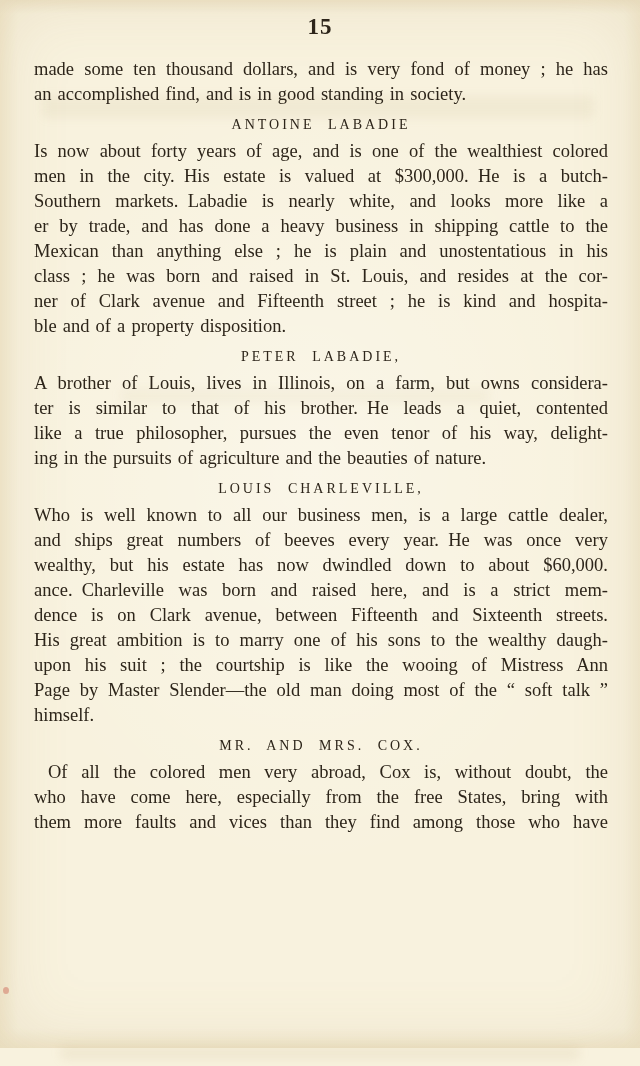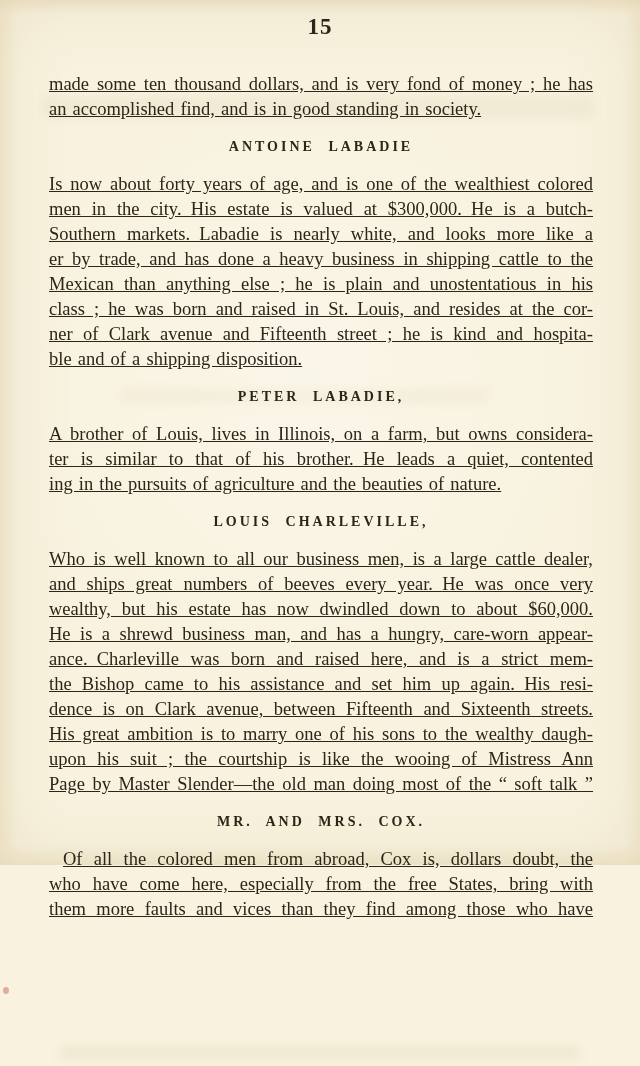--- a/index.html
+++ b/index.html
@@ -12,21 +12,21 @@
   html, body { width: 640px; height: 1066px; }
   body {
     font-family: "Liberation Serif", "DejaVu Serif", serif;
     color: var(--ink);
     background: var(--paper);
     overflow: hidden;
   }
   .page {
     position: relative;
     width: 640px;
-    height: 865px;
+    height: 1048px;
     background:
       radial-gradient(ellipse 70% 55% at 48% 45%, rgba(255,255,255,0.30), rgba(255,255,255,0) 70%),
       linear-gradient(180deg, #efe5ca 0px, rgba(239,229,202,0) 14px),
       linear-gradient(0deg, #f1e8cd 0px, rgba(241,232,205,0) 20px),
       linear-gradient(90deg, #f2e9cf 0px, rgba(242,233,207,0) 18px),
       linear-gradient(270deg, #f3ebd2 0px, rgba(243,235,210,0) 16px),
       var(--paper);
     box-shadow: inset 0 0 70px rgba(173,143,84,0.16);
   }
   
@@ -56,34 +56,34 @@
     font-size: 23px;
     font-weight: bold;
     letter-spacing: 1px;
   }
   .content {
     position: absolute;
     top: 57px;
     left: 34px;
     width: 574px;
   }
-  .paragraph { margin: 15px; text-decoration: underline; }
+  .paragraph { margin: 0; }
   .line {
     font-size: 18.5px;
     line-height: 25px;
     text-align: justify;
     text-align-last: left;
     word-spacing: 1.5px;
   }
   .line.jl { text-align-last: justify; }
   .line.indent { text-indent: 14px; }
   .heading {
     text-align: center;
     font-size: 14px;
-    font-weight: bold;
+    font-weight: normal;
     letter-spacing: 3px;
     word-spacing: 7px;
     line-height: 20px;
     margin-top: 8px;
     margin-bottom: 4px;
   }
 </style>
 </head>
 <body>
 
@@ -102,41 +102,41 @@
       </div>
       <div class="heading">ANTOINE LABADIE</div>
       <div class="paragraph">
         <div class="line jl">Is now about forty years of age, and is one of the wealthiest colored</div>
         <div class="line jl">men in the city. His estate is valued at $300,000. He is a butch-</div>
         <div class="line jl">Southern markets. Labadie is nearly white, and looks more like a</div>
         <div class="line jl">er by trade, and has done a heavy business in shipping cattle to the</div>
         <div class="line jl">Mexican than anything else ; he is plain and unostentatious in his</div>
         <div class="line jl">class ; he was born and raised in St. Louis, and resides at the cor-</div>
         <div class="line jl">ner of Clark avenue and Fifteenth street ; he is kind and hospita-</div>
-        <div class="line">ble and of a shipping disposition.</div>
+        <div class="line">ble and of a property disposition.</div>
       </div>
       <div class="heading">PETER LABADIE,</div>
       <div class="paragraph">
         <div class="line jl">A brother of Louis, lives in Illinois, on a farm, but owns considera-</div>
         <div class="line jl">ter is similar to that of his brother. He leads a quiet, contented</div>
+        <div class="line jl">like a true philosopher, pursues the even tenor of his way, delight-</div>
         <div class="line">ing in the pursuits of agriculture and the beauties of nature.</div>
       </div>
       <div class="heading">LOUIS CHARLEVILLE,</div>
       <div class="paragraph">
         <div class="line jl">Who is well known to all our business men, is a large cattle dealer,</div>
         <div class="line jl">and ships great numbers of beeves every year. He was once very</div>
         <div class="line jl">wealthy, but his estate has now dwindled down to about $60,000.</div>
-        <div class="line jl">He is a shrewd business man, and has a hungry, care-worn appear-</div>
         <div class="line jl">ance. Charleville was born and raised here, and is a strict mem-</div>
-        <div class="line jl">the Bishop came to his assistance and set him up again. His resi-</div>
         <div class="line jl">dence is on Clark avenue, between Fifteenth and Sixteenth streets.</div>
         <div class="line jl">His great ambition is to marry one of his sons to the wealthy daugh-</div>
         <div class="line jl">upon his suit ; the courtship is like the wooing of Mistress Ann</div>
         <div class="line jl">Page by Master Slender—the old man doing most of the “ soft talk ”</div>
+        <div class="line">himself.</div>
       </div>
       <div class="heading">MR. AND MRS. COX.</div>
       <div class="paragraph">
-        <div class="line jl indent">Of all the colored men from abroad, Cox is, dollars doubt, the</div>
+        <div class="line jl indent">Of all the colored men very abroad, Cox is, without doubt, the</div>
         <div class="line jl">who have come here, especially from the free States, bring with</div>
         <div class="line jl">them more faults and vices than they find among those who have</div>
       </div>
     </div>
 </div>
 
 </body></html>

